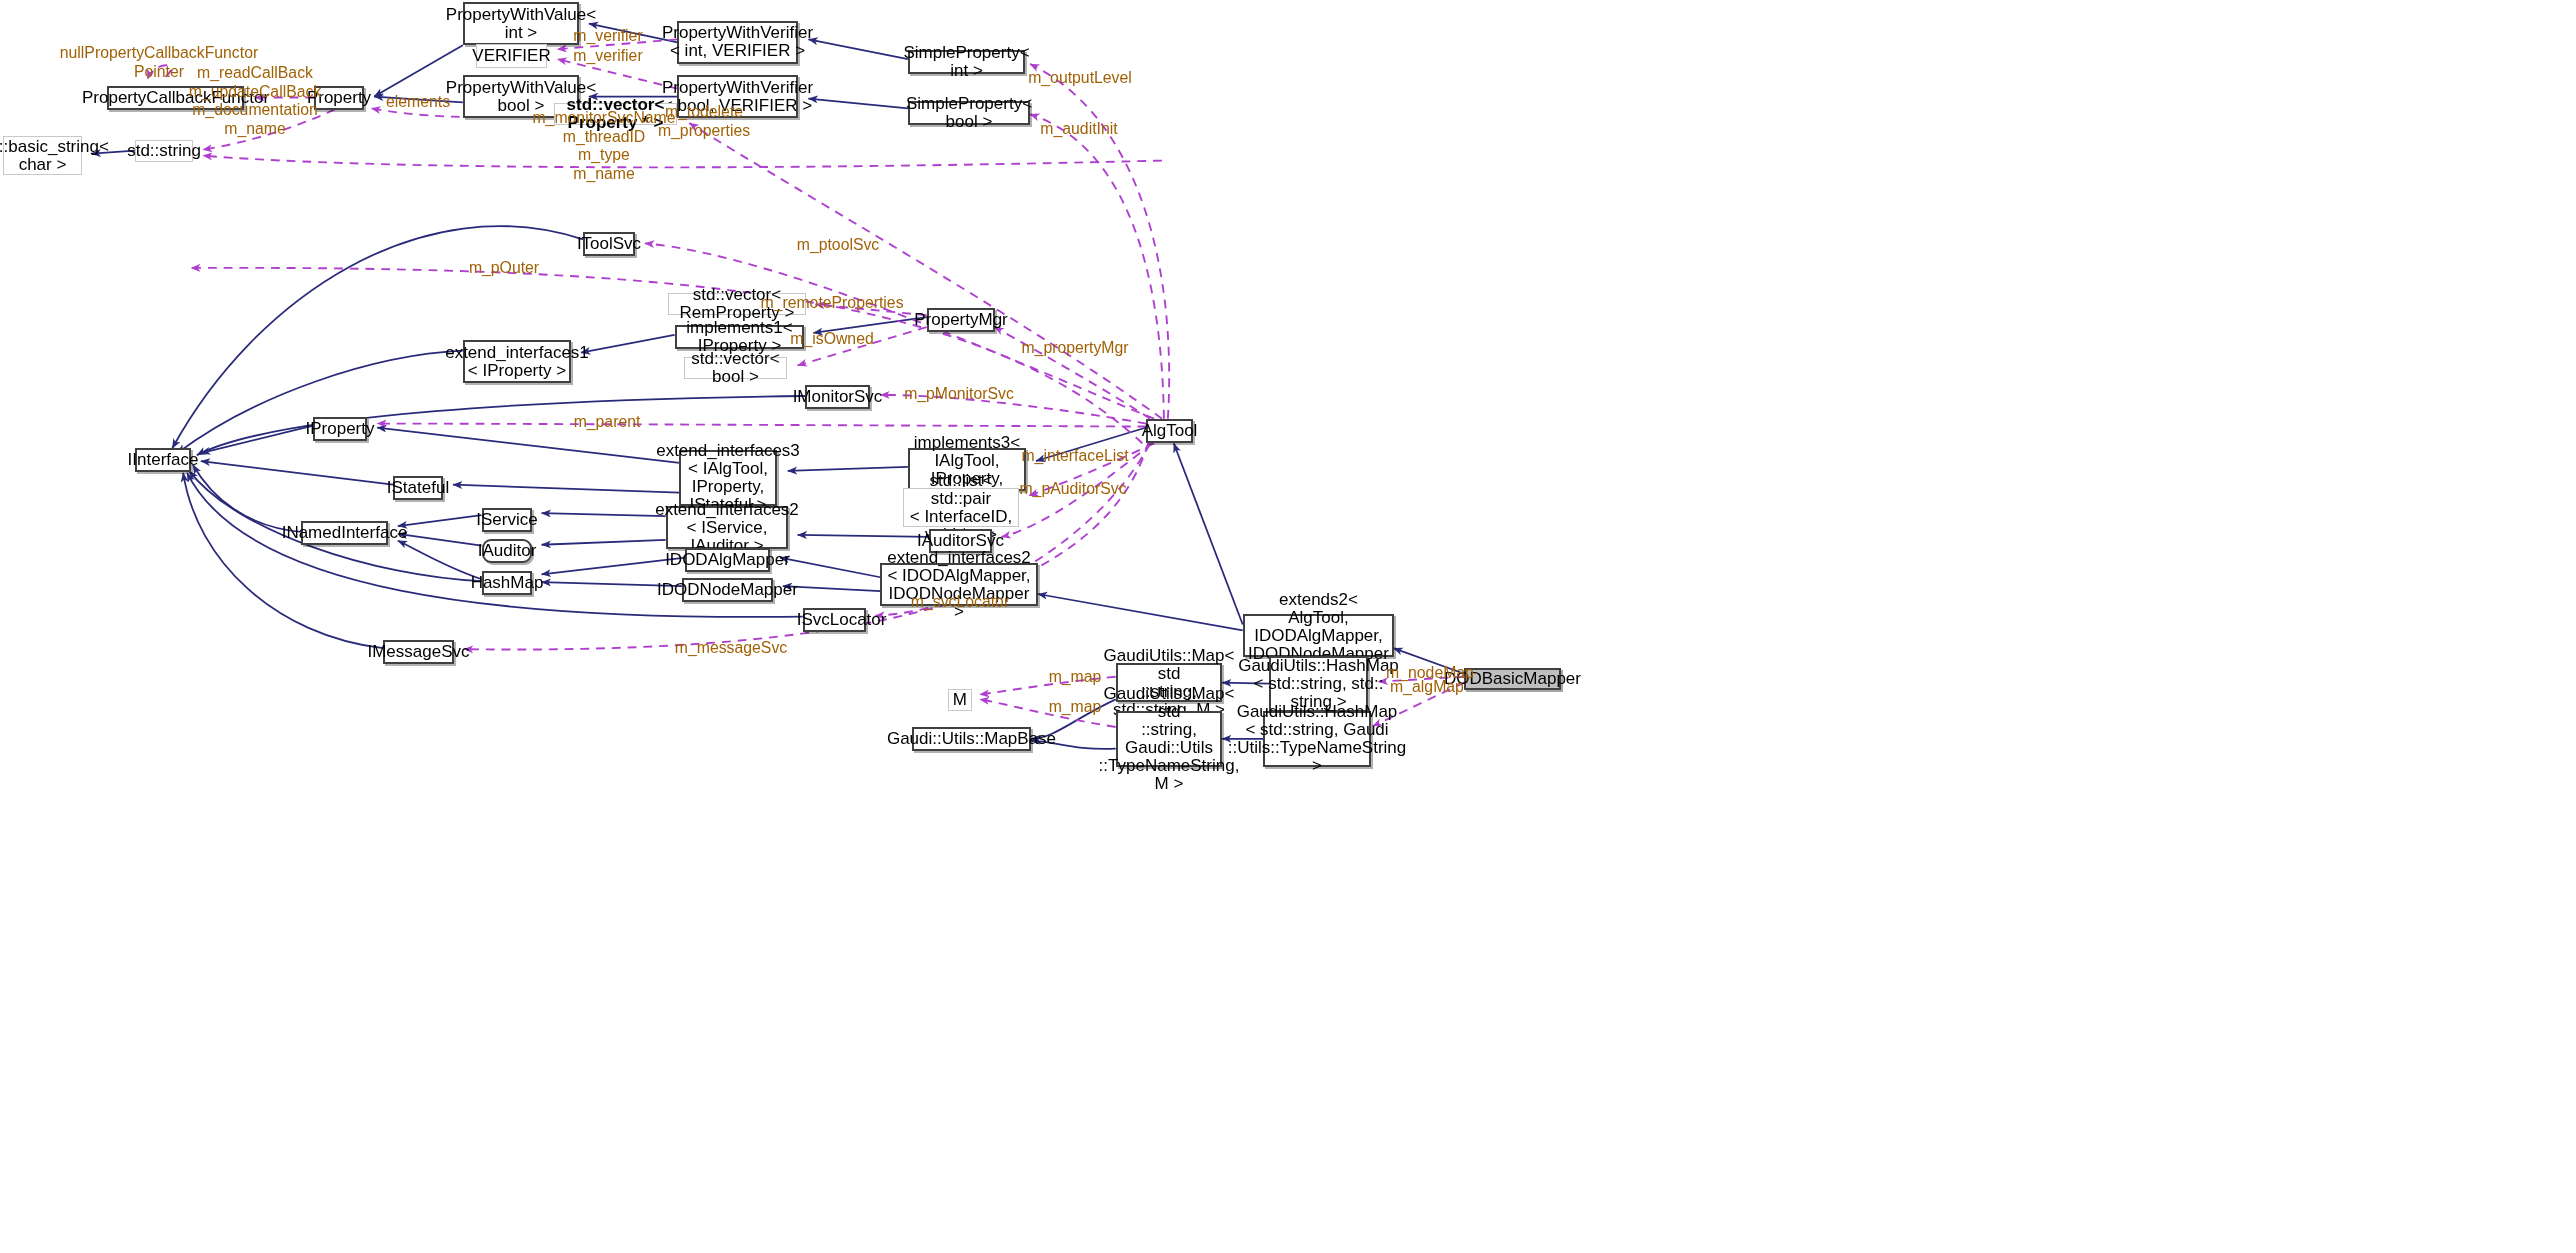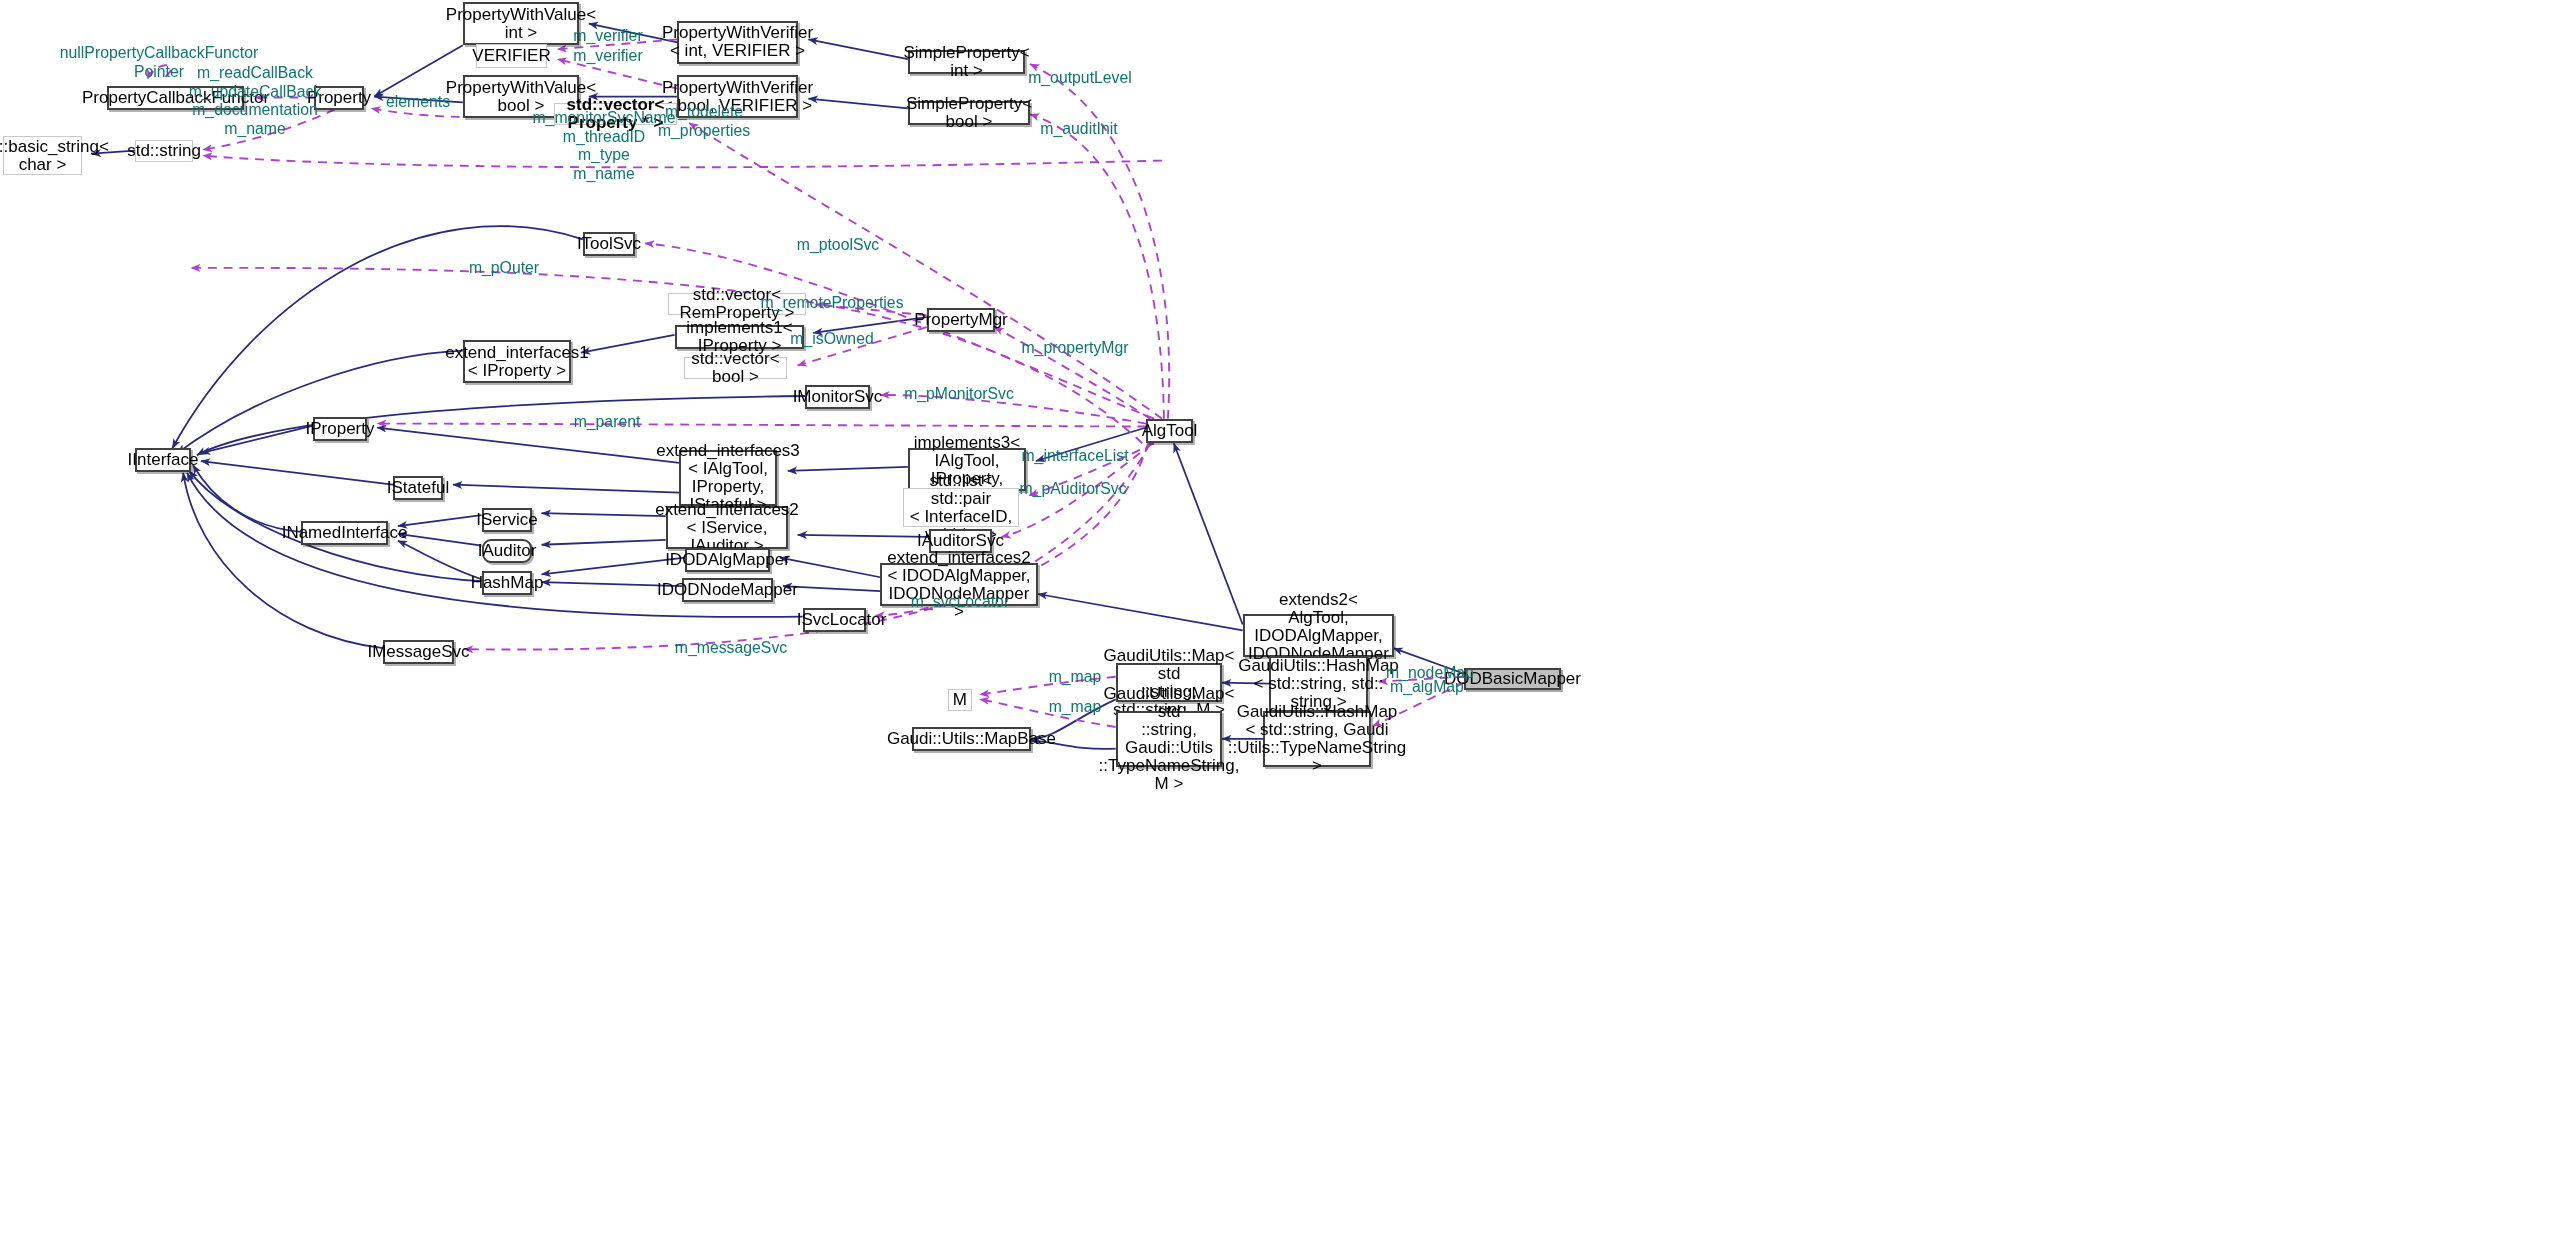--- a/index.html
+++ b/index.html
@@ -51,21 +51,21 @@
   
   .node.focus {
     border: 2px solid #404040;
     background: #bfbfbf;
     box-shadow: 2px 2px 0 rgba(0,0,0,0.35);
   }
   .edge-label {
     position: absolute;
     font-size: 15.8px;
     line-height: 18.7px;
-    color: #0f766e;
+    color: #a16207;
     white-space: pre-line;
     text-align: center;
     z-index: 6;
     transform: translate(-50%, -50%);
     background: transparent;
   }
 </style>
 </head>
 <body>
 

